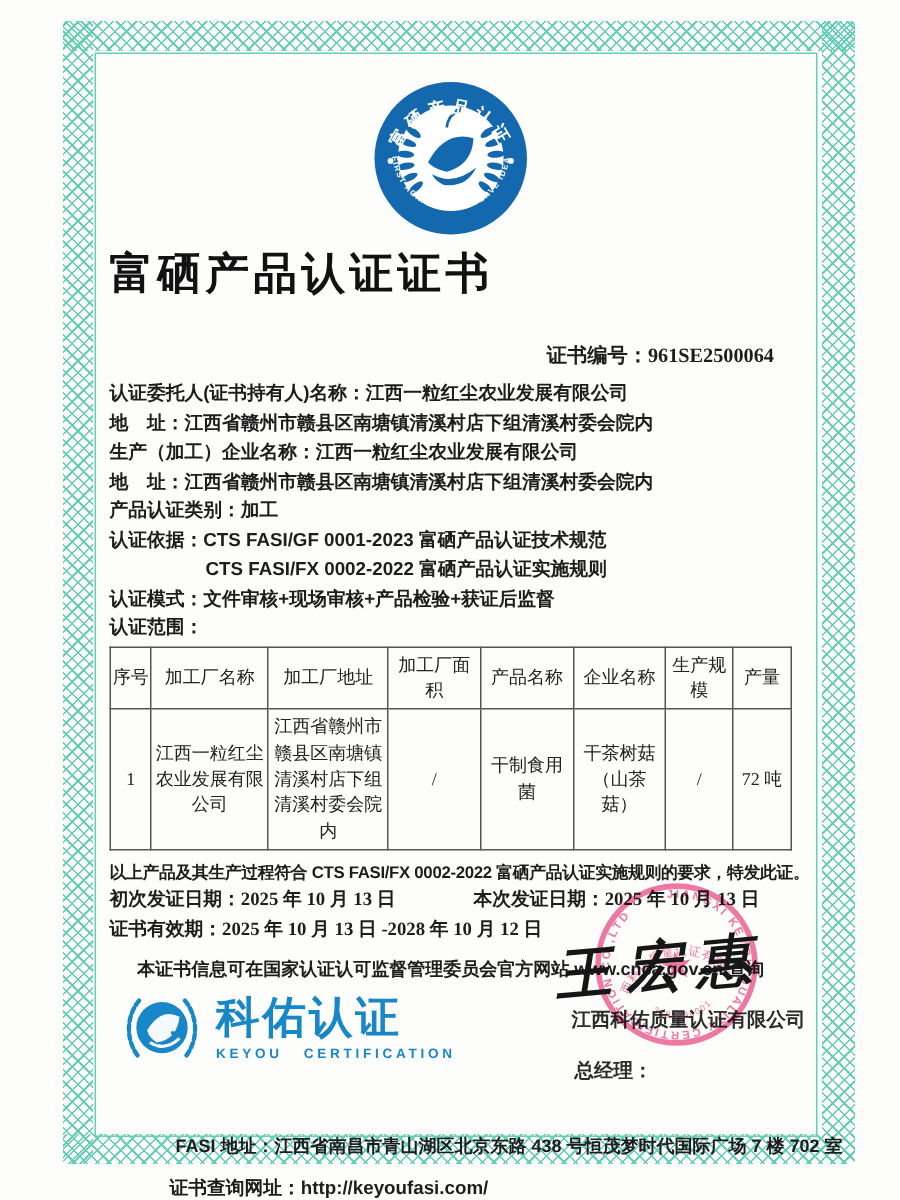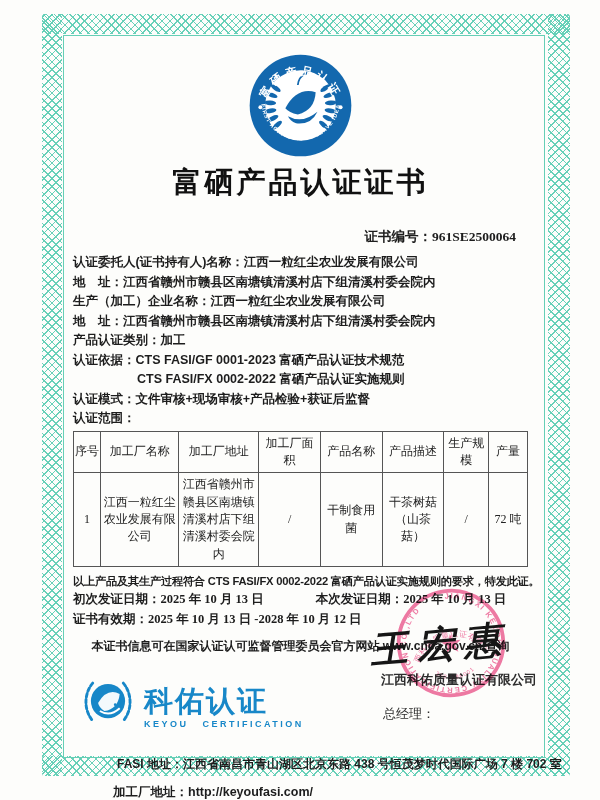--- a/index.html
+++ b/index.html
@@ -26,21 +26,21 @@
   .gline{
     position:absolute; left:63px; top:35px; right:55px; bottom:42px;
     border:1px solid #66cfb6;
   }
   
   .content{
     position:absolute; left:73px; top:40px; width:455px; z-index:1;
   }
   .seal-wrap{text-align:center; margin-top:12px; height:108px;}
   .page-title{
-    text-align:center; font-size:29px; font-weight:bold;
+    text-align:left; font-size:29px; font-weight:bold;
     letter-spacing:3px; margin-top:3px; color:#111;
   }
   .certno{
     text-align:right; padding-right:12px; margin-top:25px;
     font-size:13.5px; font-weight:bold;
     font-family:"Liberation Serif",serif;
   }
   .fields{margin-top:7px; font-size:12.5px; font-weight:bold;}
   .frow{line-height:19.5px; white-space:nowrap;}
   .frow.cont{padding-left:64px;}
@@ -59,26 +59,26 @@
   .statement{
     margin-top:7px; font-size:11.2px; font-weight:600;
     letter-spacing:-0.2px; white-space:nowrap;text-align:right;
   }
   .drow{display:flex; font-size:12.5px; font-weight:bold; line-height:20px; white-space:nowrap;}
   .drow .dval{font-family:"Liberation Serif",serif; font-weight:bold;}
   .drow .pair2{margin-left:52px;}
   .cnca{ text-align:center; font-size:12px; font-weight:600; margin-top:9px; white-space:nowrap;}
   
   .issuer{position:relative; height:84px; margin-top:4px;}
-  .keyou-logo{position:absolute; left:8px; top:16px; display:flex; align-items:flex-end;}
+  .keyou-logo{position:absolute; left:8px; top:0; display:flex; align-items:center;}
   .keyou-text{margin-left:9px;}
   .keyou-cn{font-size:29px; font-weight:bold; color:#1787c8; letter-spacing:2px; line-height:1;}
   .keyou-en{font-size:9px; font-weight:bold; color:#1787c8; letter-spacing:2.5px; word-spacing:9px; margin-top:3px;}
   .company{position:absolute; left:308px; top:12px; font-size:13px; font-weight:600; color:#2c2c2c; white-space:nowrap;}
-  .signer{position:absolute; left:310px; top:46px; font-size:13px; font-weight:400; color:#2c2c2c;}
+  .signer{position:absolute; left:310px; top:46px; font-size:13px; font-weight:700; color:#2c2c2c;}
   .fasi{text-align:center; font-size:12px; font-weight:600; margin-top:13px; white-space:nowrap;margin-left:44px;}
   .contact{
     display:flex; justify-content:space-between;
     margin-top:11px; padding:0 42px 0 40px;
     font-size:12.5px; font-weight:600; white-space:nowrap;
   }
   
   .stamp{
     position:absolute; left:394px; top:586px; width:114px; height:114px;
     transform:rotate(-8deg); z-index:2; opacity:.9; mix-blend-mode:multiply;
@@ -191,21 +191,21 @@
         <col style="width:9.8%">
         <col style="width:8.6%">
     </colgroup>
     <thead>
       <tr>
         <th>序号</th>
         <th>加工厂名称</th>
         <th>加工厂地址</th>
         <th>加工厂面积</th>
         <th>产品名称</th>
-        <th>产品描述</th>
+        <th>企业名称</th>
         <th>生产规模</th>
         <th>产量</th>
       </tr>
     </thead>
     <tbody>
       <tr>
         <td>1</td>
         <td>江西一粒红尘农业发展有限公司</td>
         <td>江西省赣州市赣县区南塘镇清溪村店下组清溪村委会院内</td>
         <td>/</td>
@@ -253,21 +253,21 @@
     <div class="company">江西科佑质量认证有限公司</div>
     <div class="signer">总经理：</div>
   </div>
 
   <div class="fasi">
     <span>FASI 地址：</span><span>江西省南昌市青山湖区北京东路 438 号恒茂梦时代国际广场 7 楼 702 室</span>
   </div>
 
   <div class="contact">
     <span>
-      <span>加工厂地址：</span><span>http://keyoufasi.com/</span>
+      <span>证书查询网址：</span><span>http://keyoufasi.com/</span>
     </span>
   </div>
 
 </div>
 
 <svg class="stamp" viewBox="0 0 120 120">
   <circle cx="60" cy="60" r="55" fill="none" stroke="#ee6b9b" stroke-width="4"></circle>
   <defs>
     <path id="ringPath" d="M 60,13 a 47,47 0 1 1 -0.01,0" fill="none"></path>
     <path id="cnPath" d="M 24,76 A 40 40 0 0 1 96,76" fill="none"></path>

